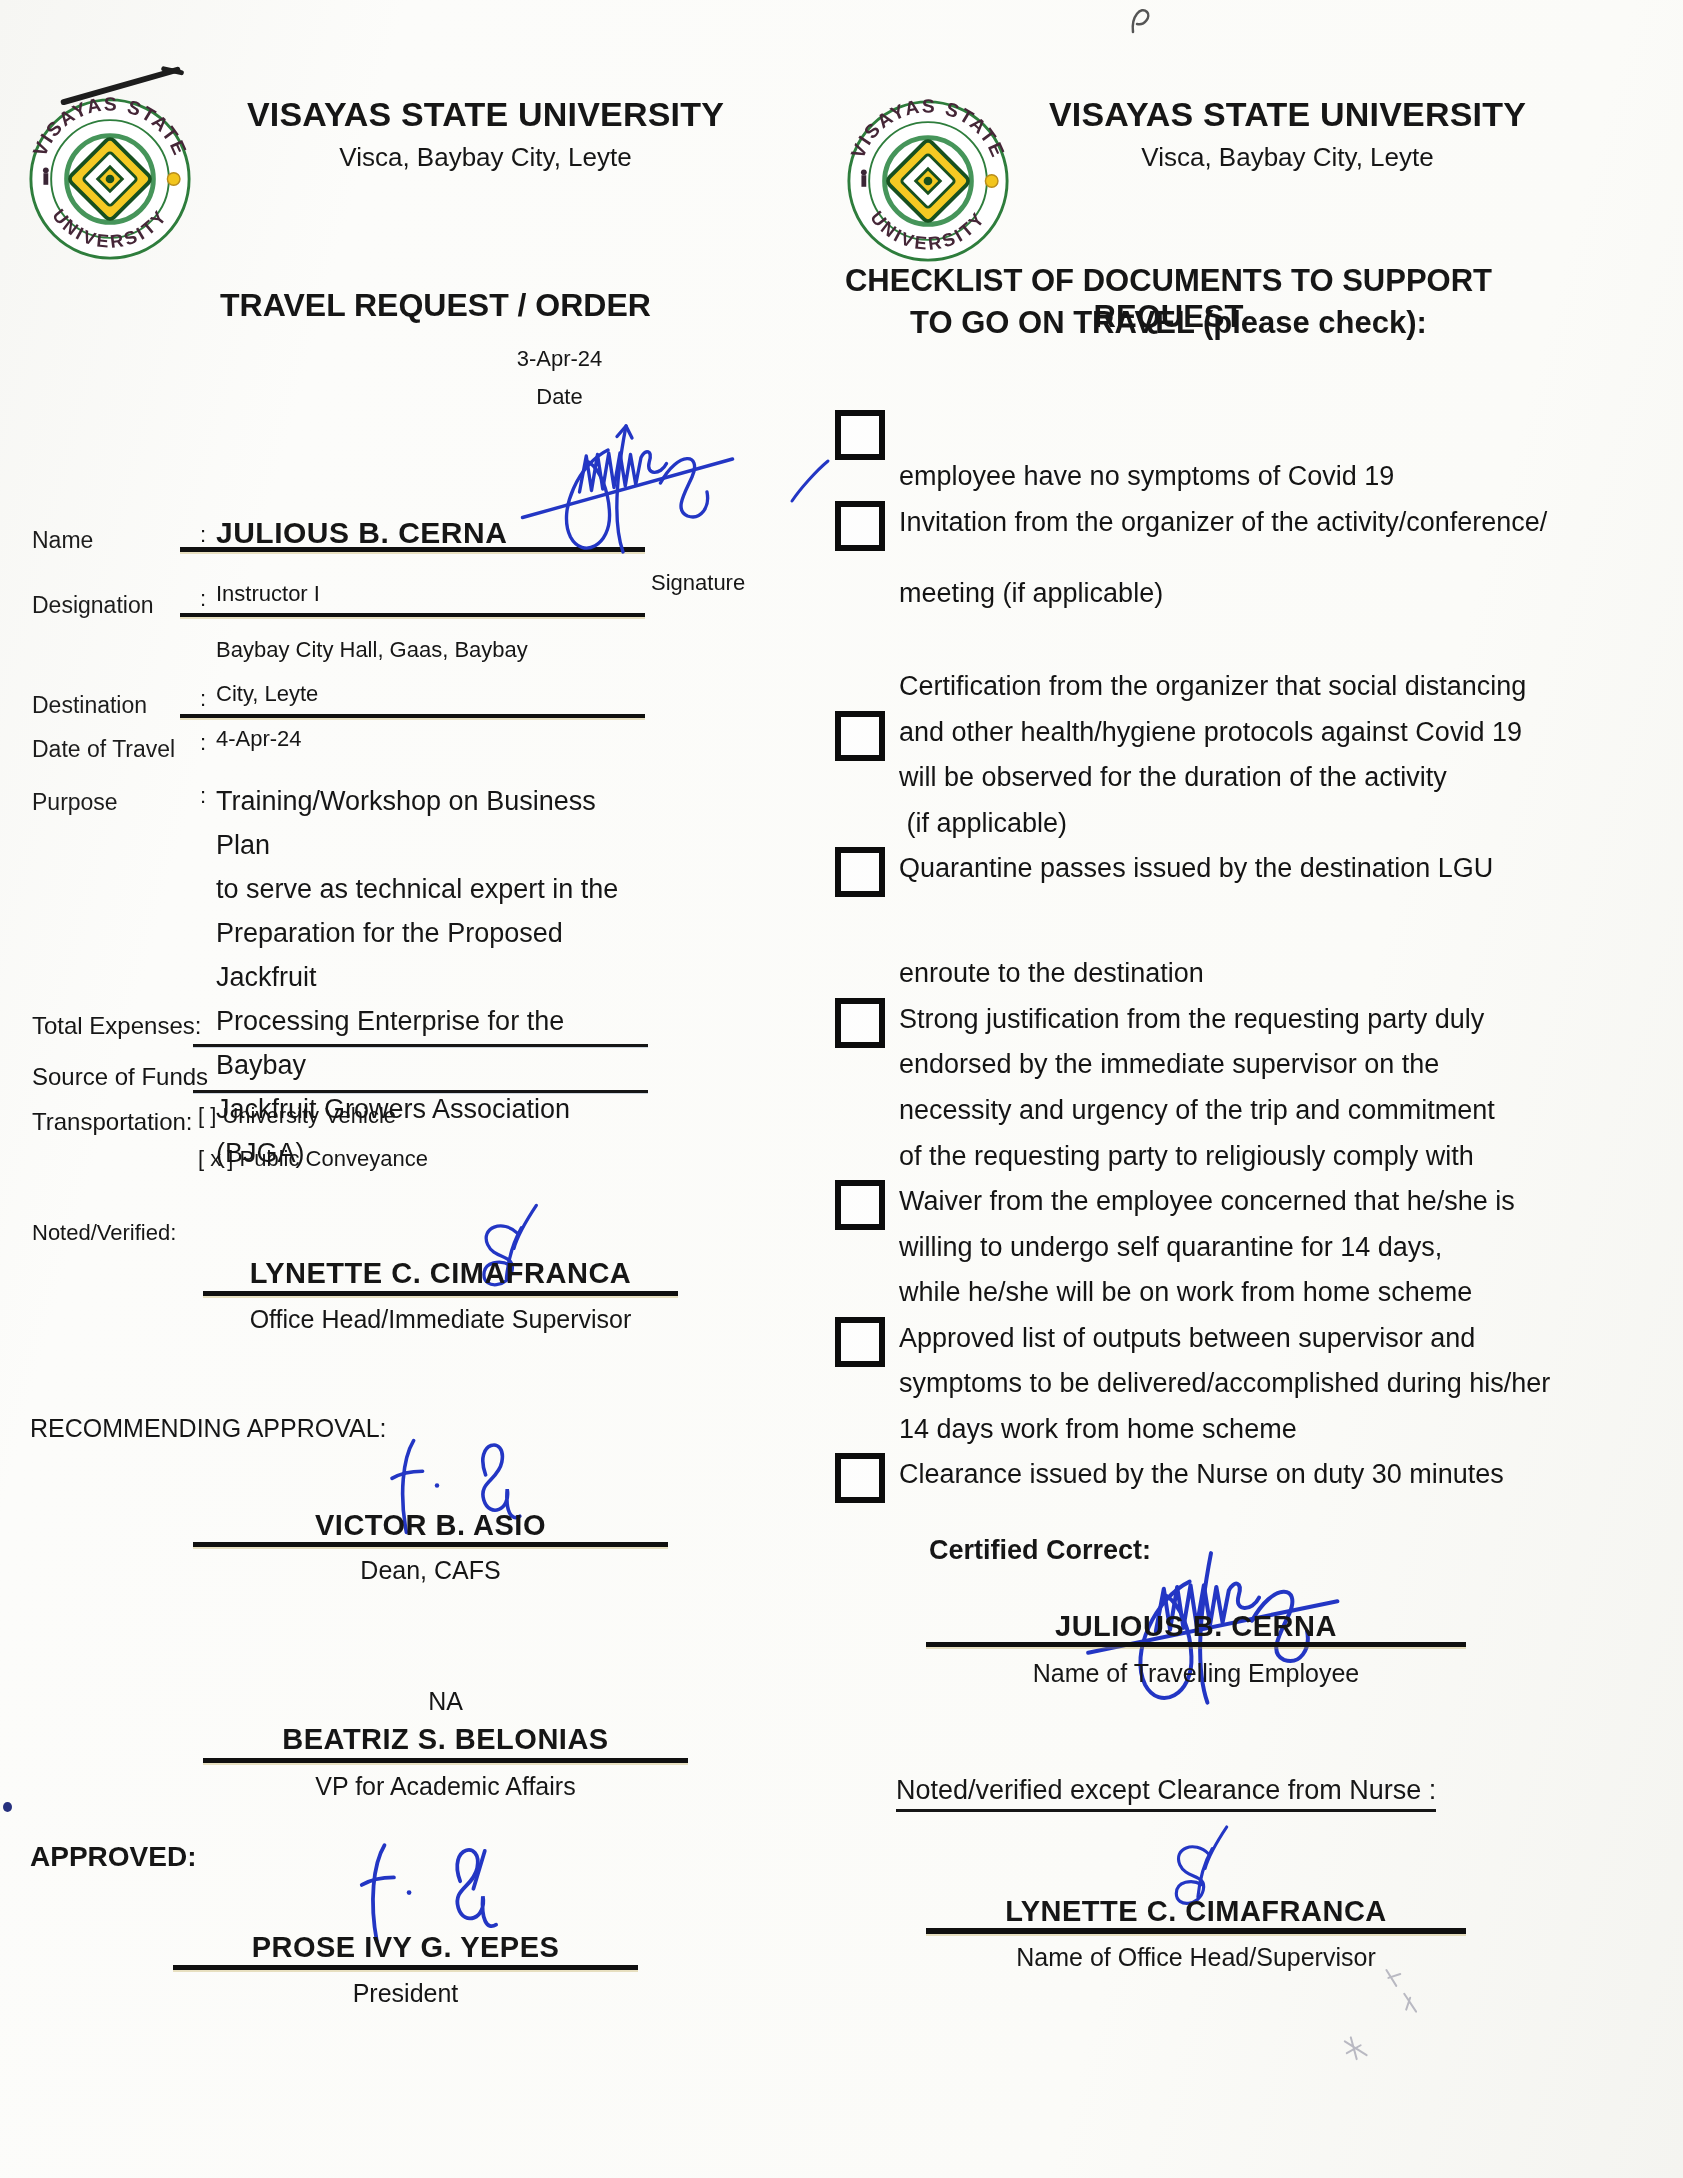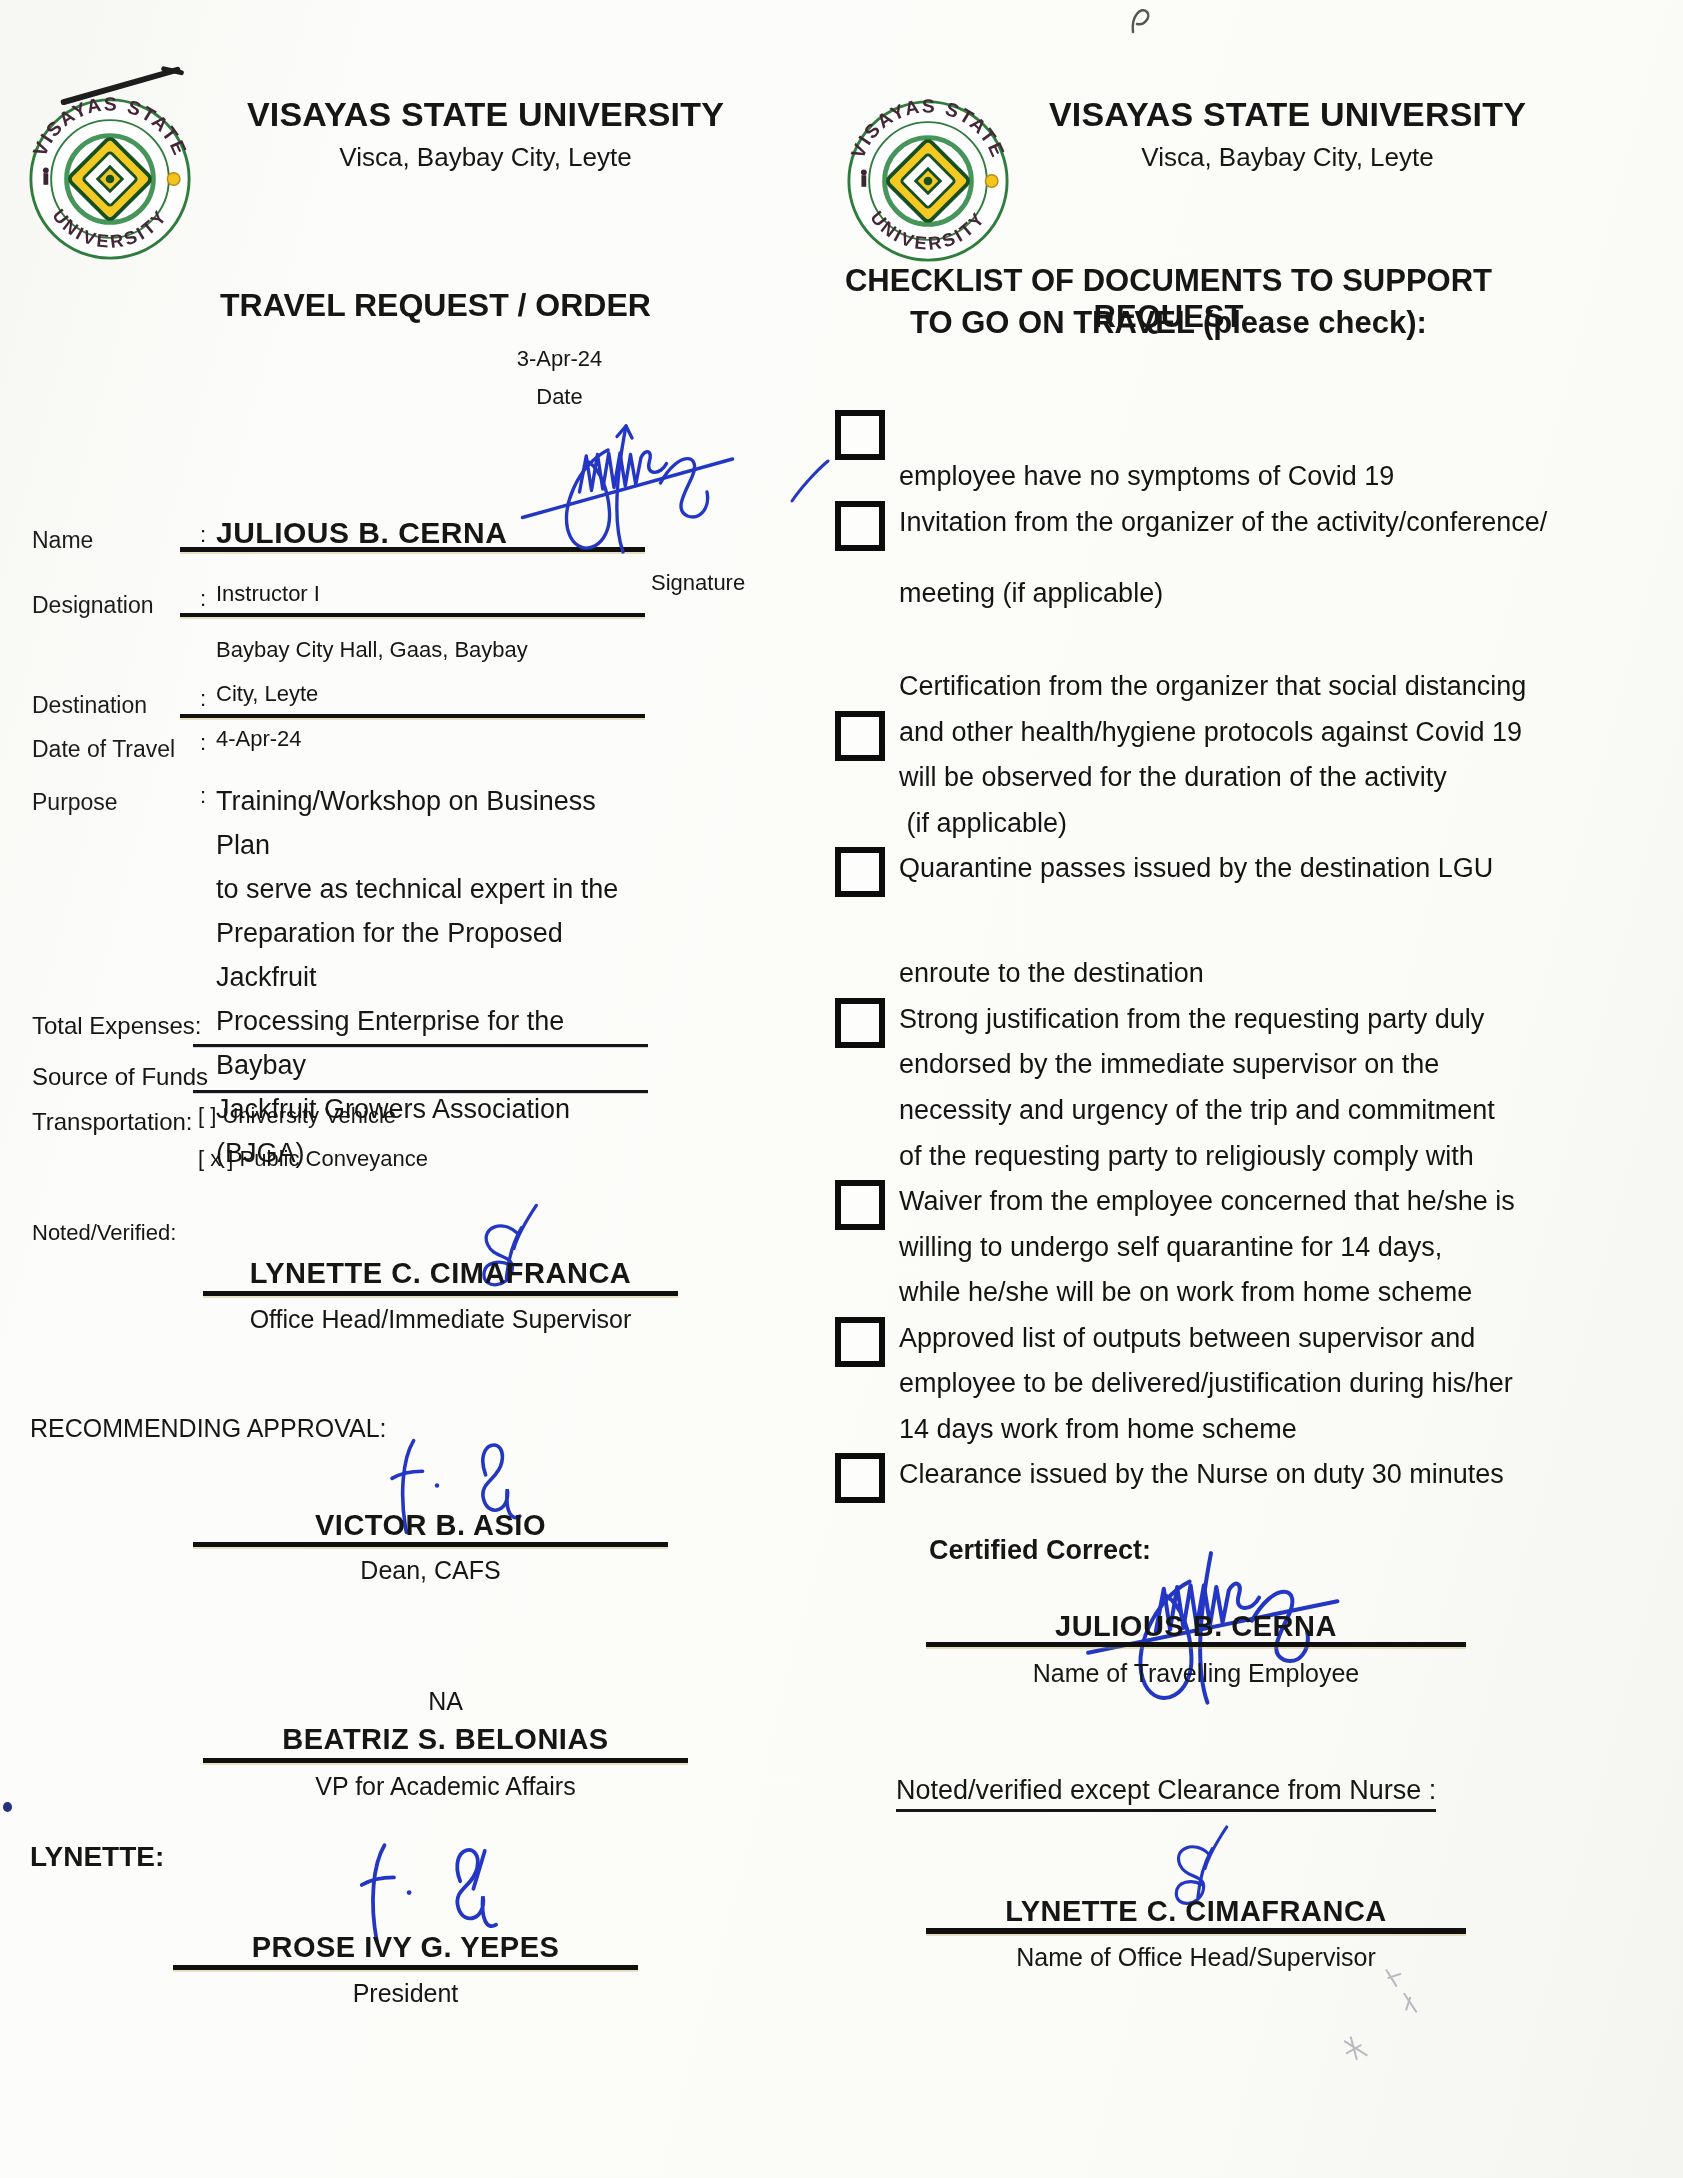--- a/index.html
+++ b/index.html
@@ -146,21 +146,21 @@
   </svg>
   <div class="abs ctr name-b" style="left:193px;top:1509px;width:475px;">VICTOR B. ASIO</div>
   <div class="abs sig-line" style="left:193px;top:1542px;width:475px;height:5px;"></div>
   <div class="abs ctr title-s" style="left:193px;top:1556px;width:475px;">Dean, CAFS</div>
 
   <div class="abs ctr title-s" style="left:203px;top:1687px;width:485px;">NA</div>
   <div class="abs ctr name-b" style="left:203px;top:1723px;width:485px;">BEATRIZ S. BELONIAS</div>
   <div class="abs sig-line" style="left:203px;top:1758px;width:485px;height:5px;"></div>
   <div class="abs ctr title-s" style="left:203px;top:1772px;width:485px;">VP for Academic Affairs</div>
 
-  <div class="abs" style="left:30px;top:1841px;font-size:28px;font-weight:700;">LYNETTE:</div>
+  <div class="abs" style="left:30px;top:1841px;font-size:28px;font-weight:700;">APPROVED:</div>
   <svg class="abs" style="left:333px;top:1832px" width="190" height="123" viewBox="0 0 180 130">
     <g stroke="#2336c4" stroke-width="4" fill="none" stroke-linecap="round">
       <path d="M44,14 C32,34 28,74 36,116"></path>
       <path d="M20,56 C30,50 44,48 54,48"></path>
       <circle cx="70" cy="64" r="2.5" fill="#2336c4" stroke="none"></circle>
       <path d="M124,52 C110,14 148,8 142,38 C138,58 116,60 122,80 C128,100 152,92 148,68 C146,92 152,104 162,98"></path>
       <path d="M150,20 L138,60"></path>
     </g>
   </svg>
   <div class="abs ctr name-b" style="left:173px;top:1931px;width:465px;">PROSE IVY G. YEPES</div>
@@ -251,21 +251,21 @@
         <span class="cl-text">willing to undergo self quarantine for 14 days,</span>
       </div>
       <div class="cl-row" style="top: 1277px;">
         <span class="cl-text">while he/she will be on work from home scheme</span>
       </div>
       <div class="cl-row" style="top: 1323px;">
         <span class="cl-box"></span>
         <span class="cl-text">Approved list of outputs between supervisor and</span>
       </div>
       <div class="cl-row" style="top: 1368px;">
-        <span class="cl-text">employee to be delivered/justification during his/her</span>
+        <span class="cl-text">symptoms to be delivered/accomplished during his/her</span>
       </div>
       <div class="cl-row" style="top: 1414px;">
         <span class="cl-text">14 days work from home scheme</span>
       </div>
       <div class="cl-row" style="top: 1459px;">
         <span class="cl-box"></span>
         <span class="cl-text">Clearance issued by the Nurse on duty 30 minutes</span>
       </div>
     </div>
 

